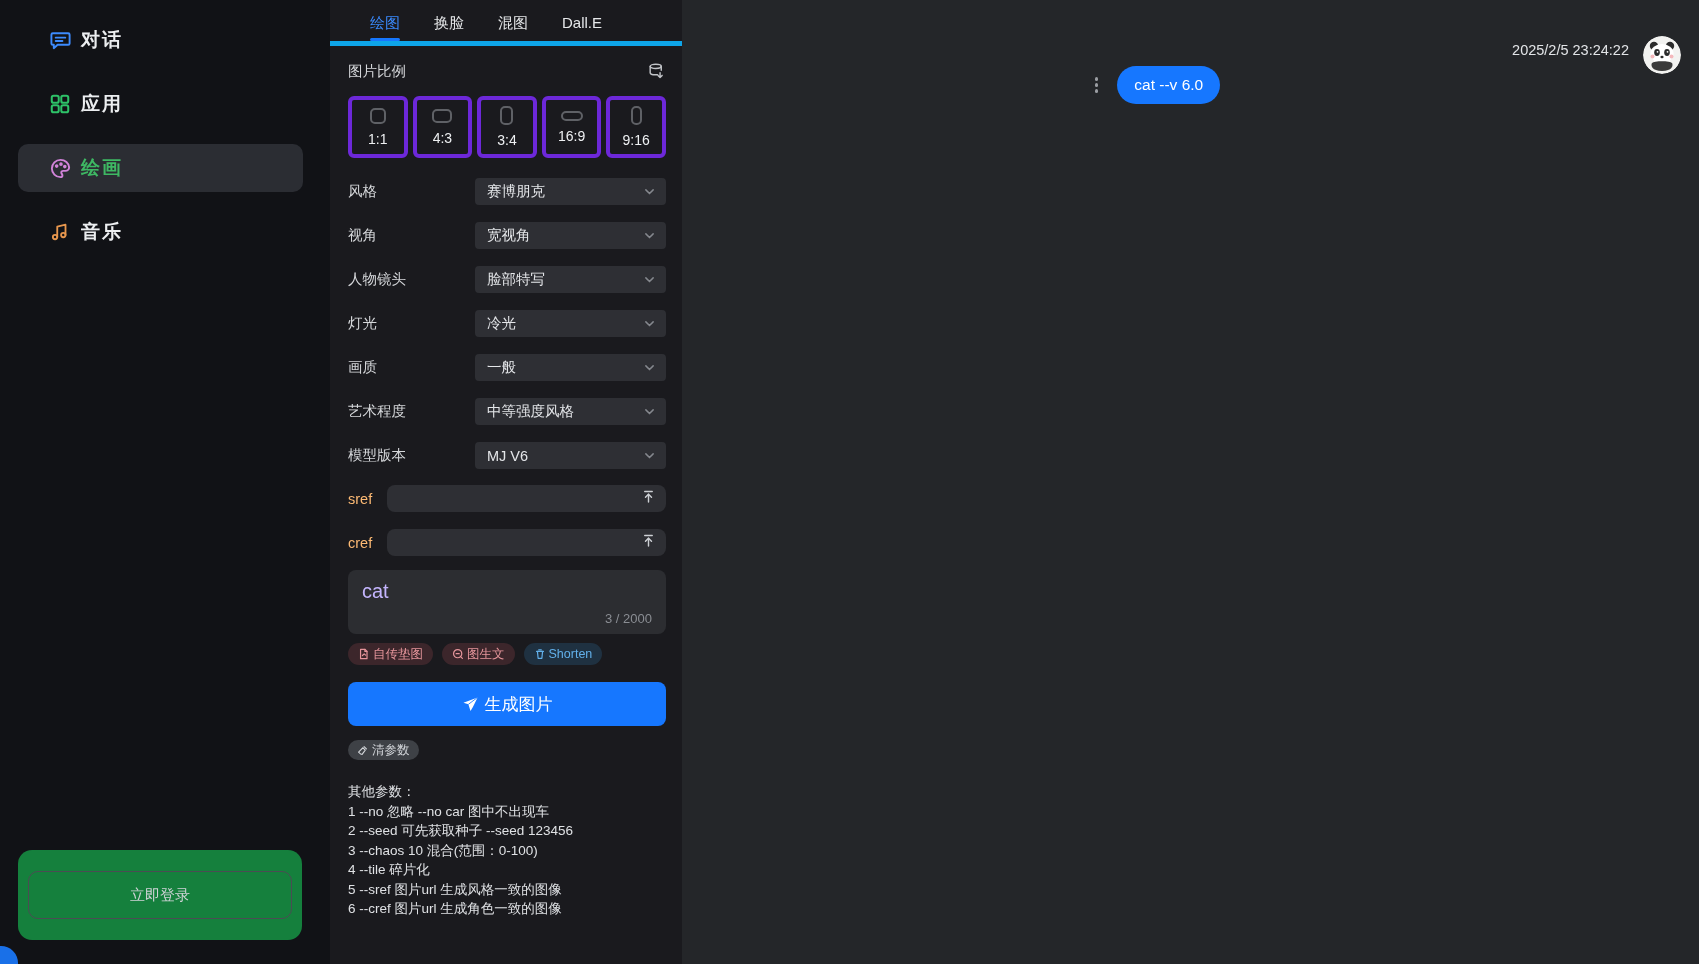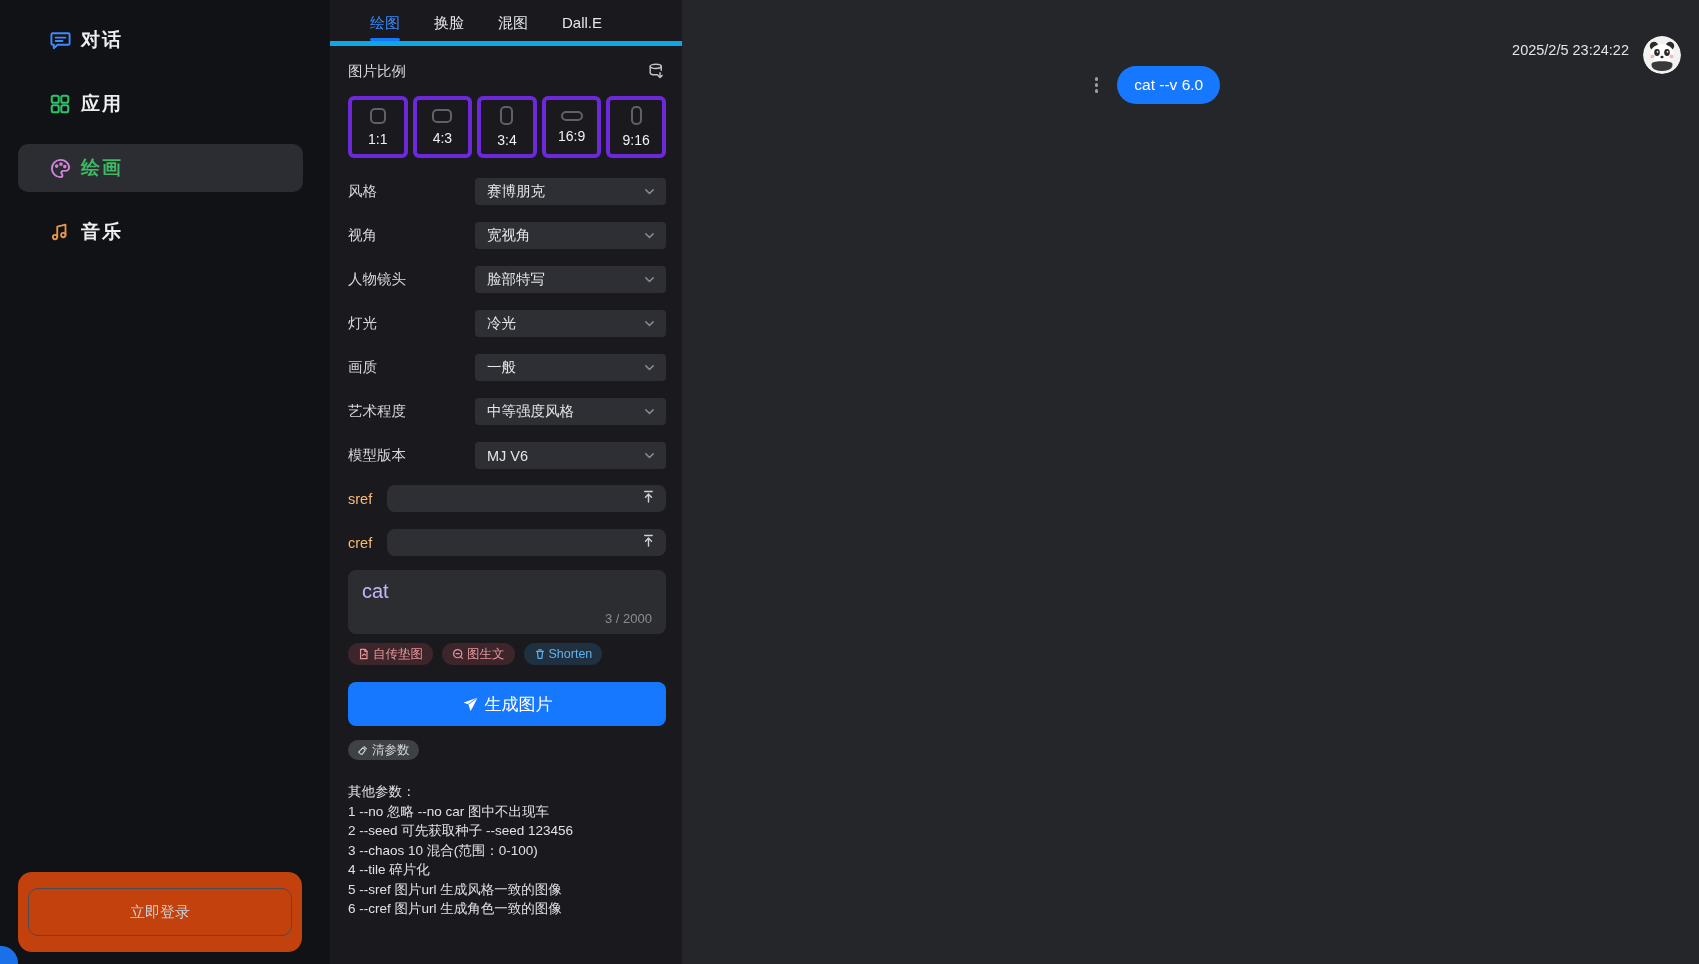--- a/index.html
+++ b/index.html
@@ -14,22 +14,22 @@
                padding-left:30px; border-radius:10px; cursor:pointer; }
   .side-item.selected { background:#2b2d33; }
   .side-icon { width:24px; height:24px; display:flex; align-items:center; justify-content:center; margin-right:9px; }
   .side-label { font-size:19px; font-weight:bold; color:#eceef0; letter-spacing:2px; }
   .side-item.selected .side-label { color:#3eb863; }
   .c-blue   { color:#3d8bfd; }
   .c-green  { color:#2ec268; }
   .c-pink   { color:#d183d9; }
   .c-orange { color:#e8974e; }
 
-  .login-card { position:absolute; left:18px; width:284px; bottom:12px; height:80px;
-                background:#c2410c; border-radius:14px; display:flex; align-items:center; justify-content:center; }
+  .login-card { position:absolute; left:18px; width:284px; bottom:24px; height:90px;
+                background:#15803d; border-radius:14px; display:flex; align-items:center; justify-content:center; }
   .login-btn { width:264px; height:48px; background:transparent; border:1px solid #4a4d53;
                border-radius:10px; color:#cfd2d6; font-size:15px; cursor:pointer; }
   .corner-dot { position:absolute; left:-16px; bottom:-16px; width:34px; height:34px;
                 border-radius:50%; background:#1b7bff; opacity:.9; z-index:5; }
 
   
   .panel { width:352px; flex-shrink:0; background:#1a1a1e; padding:0 16px 0 18px; }
   .tabs { display:flex; gap:34px; height:46px; align-items:stretch; margin:0 -16px 0 -18px;
           padding-left:40px; border-bottom:5px solid #0ea5e9; }
   .tab { position:relative; font-size:15px; color:#e6e8ea; line-height:46px; cursor:pointer; }

